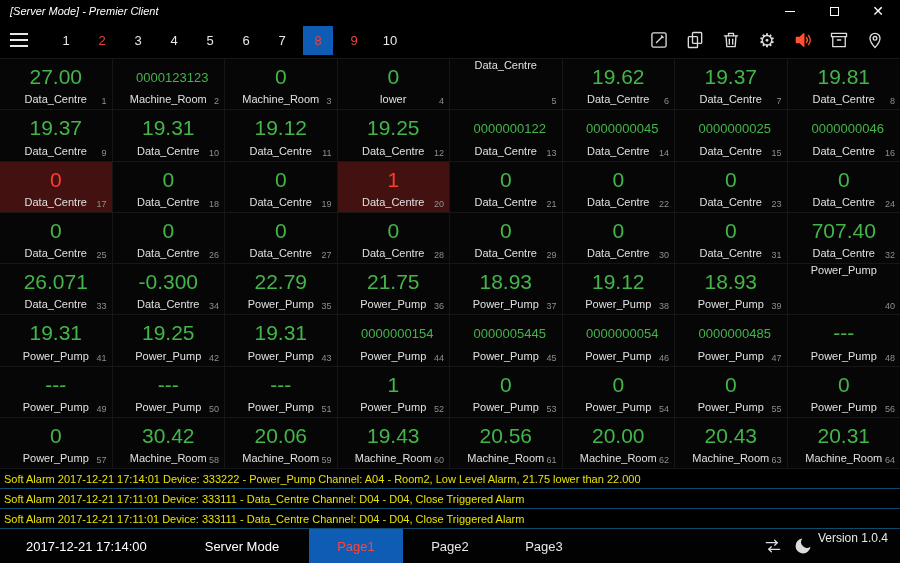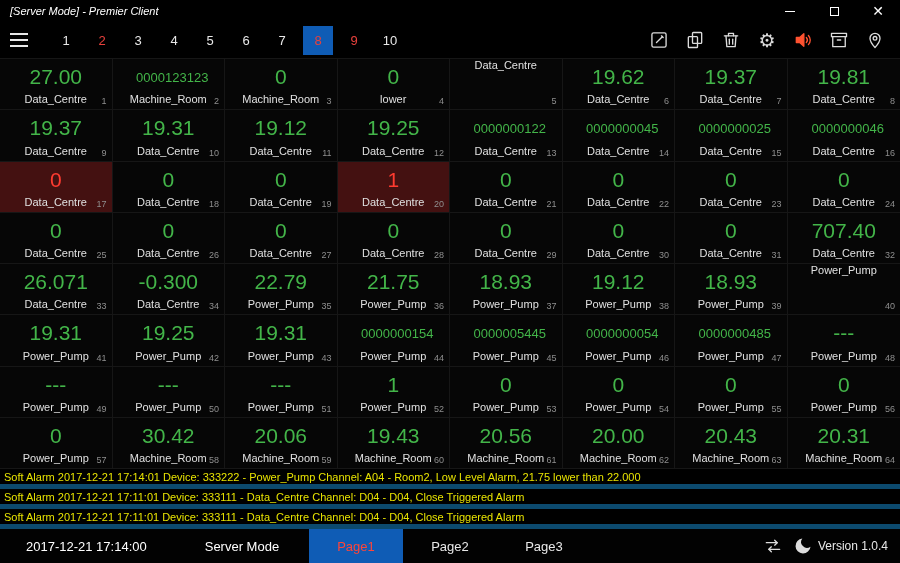--- a/index.html
+++ b/index.html
@@ -44,33 +44,33 @@
   .val { flex:1; display:flex; align-items:center; justify-content:center;
          font-size:21px; color:#43b549; padding-top:2px; }
   .val.sm { font-size:13px;margin-left:8px; }
   .cell.alarm .val { color:#ff3b30; }
   .lab { height:16px; text-align:center; font-size:11px; color:#e0e0e0; }
   .idx { position:absolute; right:5px; bottom:3px; font-size:9px; color:#8f8f8f; }
 
   
   .alarm-log { flex:0 0 auto; height:60px; background:#000; display:flex; flex-direction:column; }
   .alarm-line { flex:1; display:flex; align-items:center; padding-left:4px;
-                font-size:11px; color:#e8e300; border-bottom:5px solid #0c4a6e; white-space:nowrap; overflow:hidden; }
+                font-size:11px; color:#e8e300; border-bottom:1px solid #0c4a6e; white-space:nowrap; overflow:hidden; }
 
   
   .statusbar { flex:1; position:relative; display:flex; align-items:center; background:#020202; padding:0 12px; }
   .sb-time { font-size:13px; color:#fff;margin-left:14px; }
   .sb-mode { font-size:13px; color:#fff; margin-left:58px; }
   .sb-dot { width:13px; height:13px; border-radius:50%; margin-left:40px;
             background:radial-gradient(circle at 35% 30%, #a8ffa8, #35d435 60%, #128a12);
             box-shadow:0 0 5px #35d435; }
   .sb-tabs { position:absolute; left:50%; transform:translateX(-50%); height:100%; display:flex; align-items:stretch; }
   .tab { width:94px; display:flex; align-items:center; justify-content:center; font-size:13px; color:#e8e8e8; }
   .tab.active { background:#0f5cb5; color:#ff4538; }
-  .sb-right { margin-left:auto; display:flex; align-items:center; gap:0; }
+  .sb-right { margin-left:auto; display:flex; gap:0; }
   .sb-version { font-size:12px; color:#e8e8e8; }
 </style>
 </head>
 <body>
 
 <div class="app">
 
   <div class="titlebar">
     <div class="title">[Server Mode] - Premier Client</div>
     <div class="winbtn">

